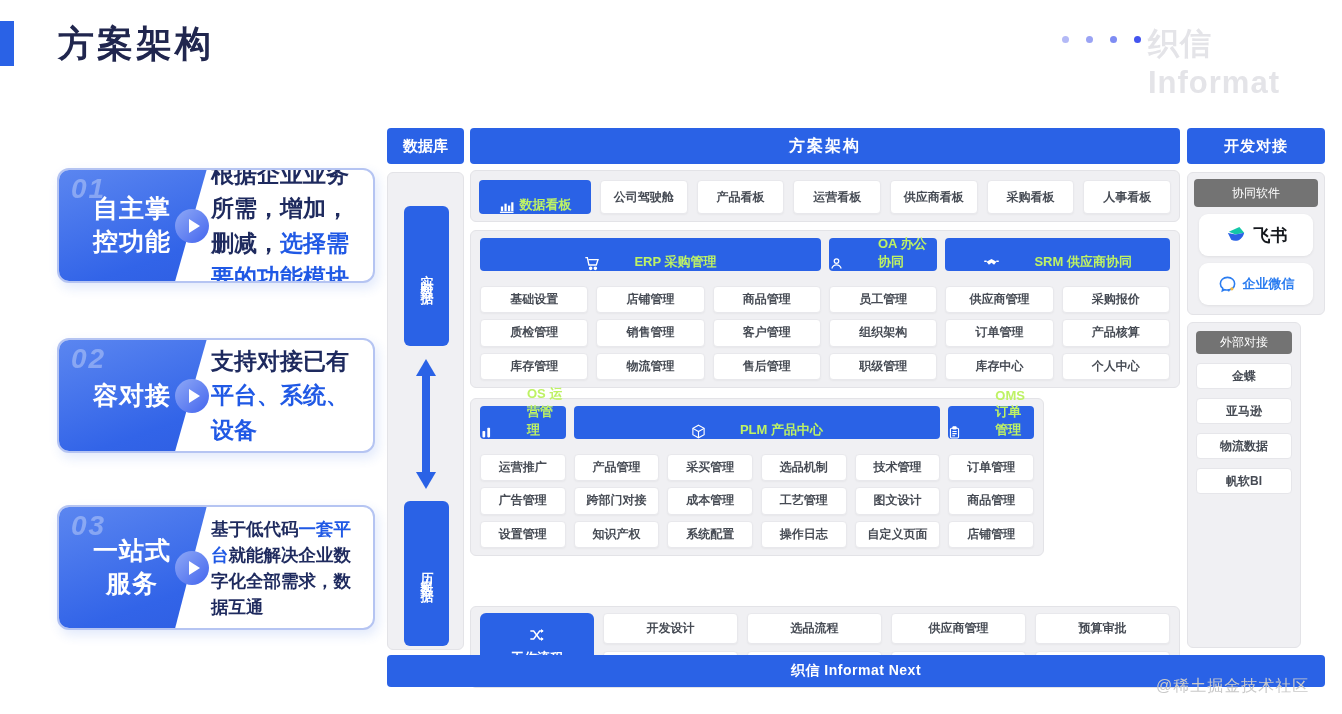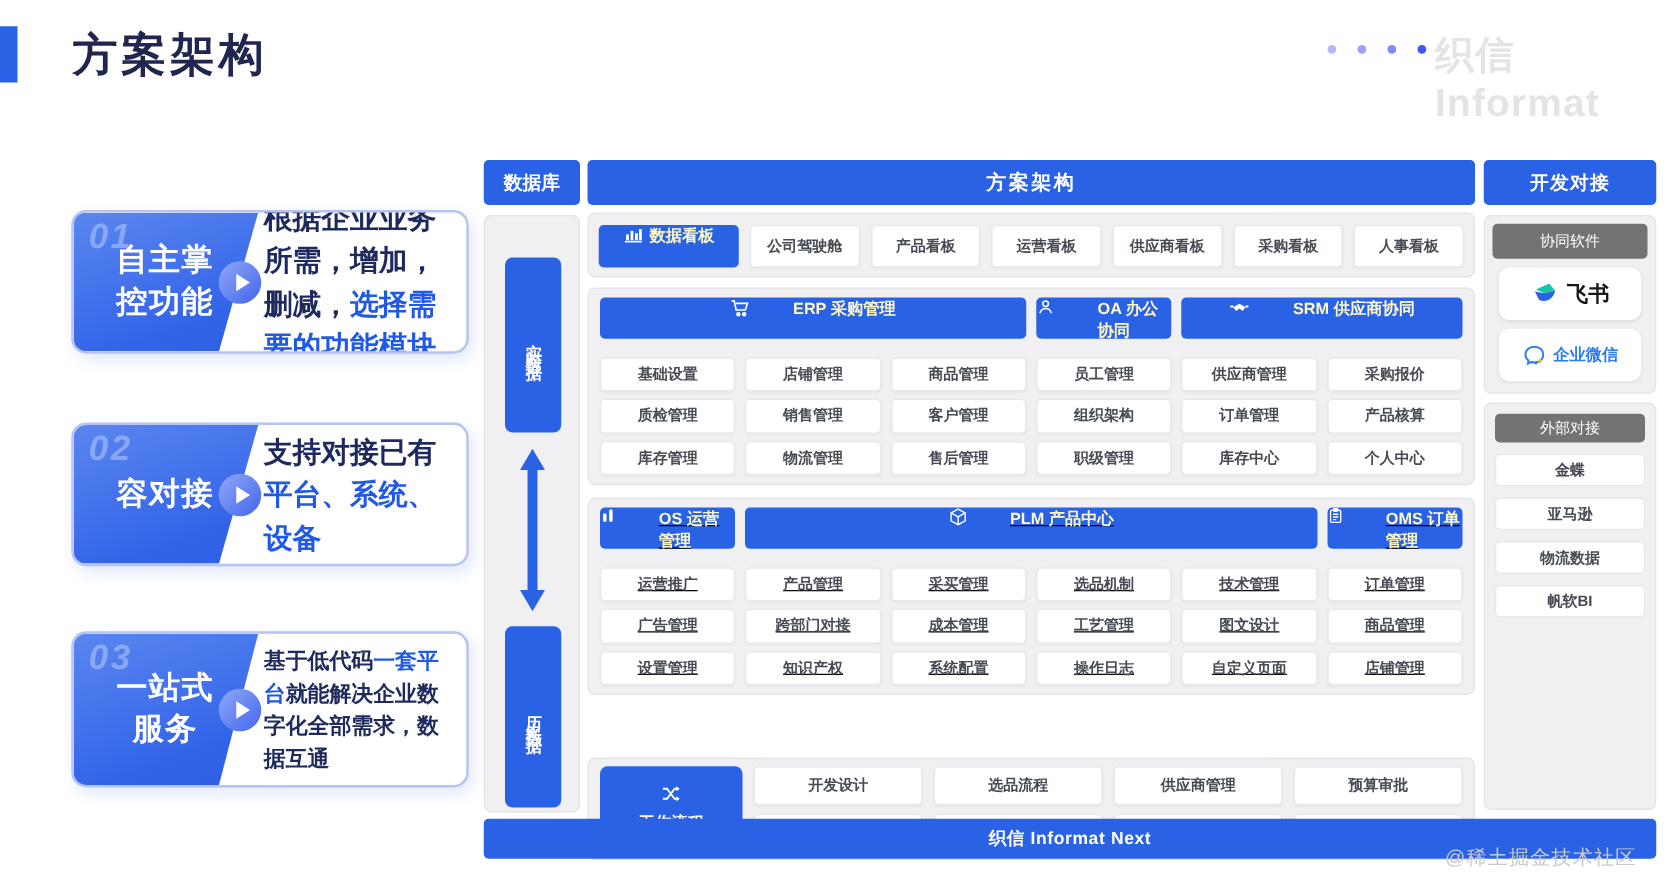--- a/index.html
+++ b/index.html
@@ -33,49 +33,49 @@
     font-size:23px; font-weight:700; color:#1e2a5e; line-height:1.5; }
   .hl { color:#2059e5; }
 
   
   .diagram { left:387px; top:128px; width:938px; height:572px; }
   .blue-bar { position:absolute; background:#2a62e6; border-radius:4px; color:#fff; font-weight:700;
     display:flex; align-items:center; justify-content:center; }
   .gpanel { position:absolute; background:#f0f0f3; border:1px solid #e3e3e7; border-radius:6px; }
   .cell { background:#fff; border:1px solid #e8e8ec; border-radius:4px; box-shadow:0 1px 2px rgba(0,0,0,.04);
     display:flex; align-items:center; justify-content:center; font-size:12px; font-weight:600; color:#464b54; }
-  .hbtn { background:#2a62e6; border-radius:4px; color:#fef9c3; font-size:13px; font-weight:700;
-    display:flex; align-items:flex-start; justify-content:center; gap:7px; }
+  .hbtn { background:#2a62e6; border-radius:4px; color:#bef264; font-size:13px; font-weight:700;
+    display:flex; align-items:flex-end; justify-content:center; gap:7px; }
   .hbtn svg, .blue-bar svg { flex:0 0 auto; }
 
   
   .data-col { left:0; top:44px; width:77px; height:478px; }
   .vbar { position:absolute; left:16px; width:45px; background:#2a62e6; border-radius:6px;
     display:flex; align-items:center; justify-content:center; }
   .vbar span { writing-mode:vertical-rl; color:#fff; font-size:13px; font-weight:700; letter-spacing:6px; }
   .varrow { position:absolute; left:50%; transform:translateX(-50%); }
 
   
   .main-col { position:absolute; left:83px; top:42px; width:710px; height:518px; }
   .panelA { left:0; top:0; width:710px; height:52px; padding:9px 8px; display:flex; gap:9px; }
   .panelA .primary { width:112px; height:34px; font-size:13px; gap:6px; }
   .panelA .cell { flex:1; height:34px; }
   .panelB { left:0; top:60px; width:710px; height:158px; padding:7px 9px;
     display:grid; grid-template-columns:repeat(6,1fr); gap:6px 8px; }
-  .panelC { left:0; top:228px; width:710px; height:158px; padding:7px 9px;
-    display:grid; grid-template-columns:repeat(6,1fr); gap:6px 8px;text-decoration:underline; }
+  .panelC { left:0; top:228px; width:574px; height:158px; padding:7px 9px;
+    display:grid; grid-template-columns:repeat(6,1fr); gap:6px 8px; }
   .span3{grid-column:span 3}.span2{grid-column:span 2}.span4{grid-column:span 4}
   .panelB .hbtn,.panelC .hbtn { height:33px;gap:34px; }
   .panelD { left:0; top:436px; width:710px; height:82px; padding:6px 9px;
     display:grid; grid-template-columns:114px repeat(4,1fr); gap:7px 9px; }
   .wf-block { grid-row:span 2; background:#2a62e6; border-radius:6px; color:#fff; font-size:13px; font-weight:700;
     display:flex; align-items:center; justify-content:center; gap:6px;flex-direction:column; }
   .footer-bar { left:0; top:527px; width:938px; height:32px; font-size:14px; letter-spacing:.5px; }
   .rp1 { left:800px; top:44px; width:138px; height:143px; padding:6px; }
-  .rp2 { left:800px; top:194px; width:138px; height:326px; padding:8px; }
+  .rp2 { left:800px; top:194px; width:114px; height:326px; padding:8px; }
   .sm-blue { background:#737373; border-radius:4px; color:#fff; font-size:12px; font-weight:400;
     display:flex; align-items:center; justify-content:center; }
   .app-card { background:#fff; border-radius:9px; box-shadow:0 1px 3px rgba(0,0,0,.07); height:42px;
     margin:7px 5px 0 5px; display:flex; align-items:center; justify-content:center; gap:6px; }
   .app-feishu { font-size:17px; font-weight:800; color:#15181d; }
   .app-wecom { font-size:13px; font-weight:800; color:#2a7cf0; }
   .ext-item { background:#fff; border:1px solid #e6e6ea; border-radius:4px; height:26px; margin-top:9px;
     display:flex; align-items:center; justify-content:center; font-size:12px; font-weight:600; color:#464b54; }
 
   .watermark { left:1156px; top:676px; font-size:16px; color:#c9c9c9; letter-spacing:1px; }

